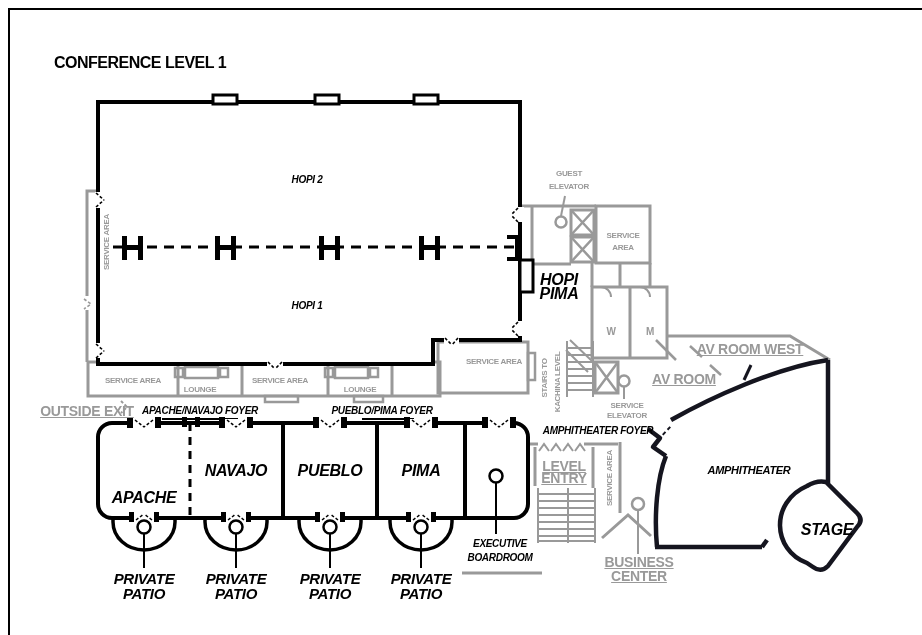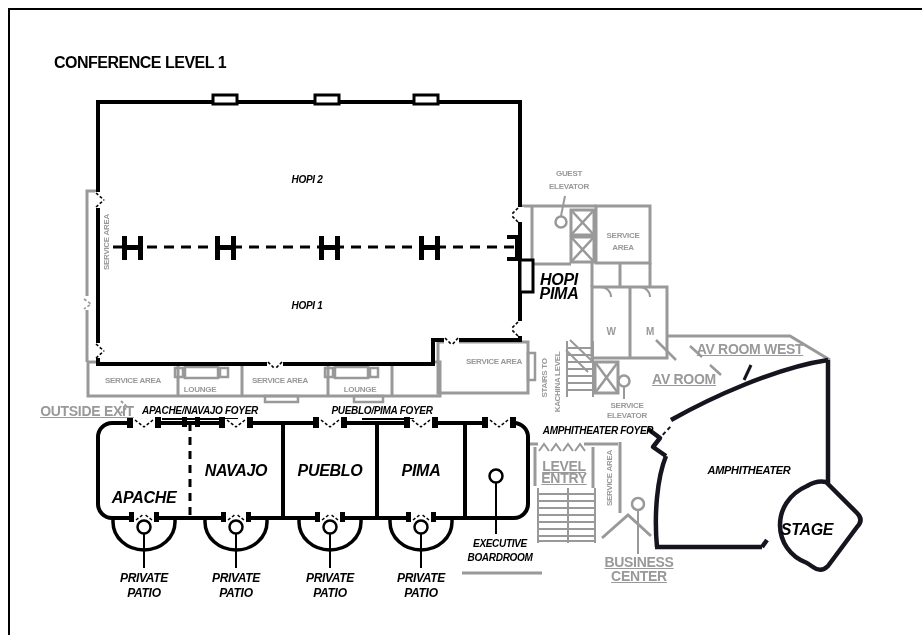--- a/index.html
+++ b/index.html
@@ -10,21 +10,21 @@
   }
   svg.lines{position:absolute;left:0;top:0;}
   .lbl,.glbl{position:absolute;transform:translate(-50%,-50%);
     font-weight:bold;white-space:nowrap;letter-spacing:-0.3px;line-height:1;}
   .lbl{color:#000;font-style:italic;}
   .glbl{color:#999;}
   .v{transform:translate(-50%,-50%) rotate(-90deg);}
   .title{position:absolute;left:44px;top:44px;font-weight:bold;
     font-size:16px;letter-spacing:-0.5px;color:#000;}
   .s8{font-size:8px;} .s85{font-size:14px;text-decoration:underline;}
-  .s95{font-size:12px;} .s10{font-size:10px;} .s105{font-size:16px;}
+  .s95{font-size:15px;} .s10{font-size:10px;} .s105{font-size:16px;}
   .s11{font-size:11px;}
 </style>
 </head>
 <body>
 
 <div class="plan">
 
 <svg class="lines" width="918" height="631" viewBox="0 0 918 631">
 
   <g stroke="#999" fill="none" stroke-width="3">
@@ -235,21 +235,21 @@
 
   <div class="lbl s105" style="left:134px;top:488px">APACHE</div>
   <div class="lbl s105" style="left:226px;top:461px">NAVAJO</div>
   <div class="lbl s105" style="left:320px;top:461px">PUEBLO</div>
   <div class="lbl s105" style="left:411px;top:461px">PIMA</div>
 
   <div class="lbl s10" style="left:490px;top:534px">EXECUTIVE</div>
   <div class="lbl s10" style="left:490px;top:548px">BOARDROOM</div>
 
   <div class="lbl s11" style="left:739px;top:460px">AMPHITHEATER</div>
-  <div class="lbl s105" style="left:797px;top:520px">STAGE</div>
+  <div class="lbl s105" style="left:817px;top:520px">STAGE</div>
 
   <div class="lbl s95" style="left:134px;top:568px">PRIVATE</div>
   <div class="lbl s95" style="left:134px;top:583px">PATIO</div>
   <div class="lbl s95" style="left:226px;top:568px">PRIVATE</div>
   <div class="lbl s95" style="left:226px;top:583px">PATIO</div>
   <div class="lbl s95" style="left:320px;top:568px">PRIVATE</div>
   <div class="lbl s95" style="left:320px;top:583px">PATIO</div>
   <div class="lbl s95" style="left:411px;top:568px">PRIVATE</div>
   <div class="lbl s95" style="left:411px;top:583px">PATIO</div>
 

